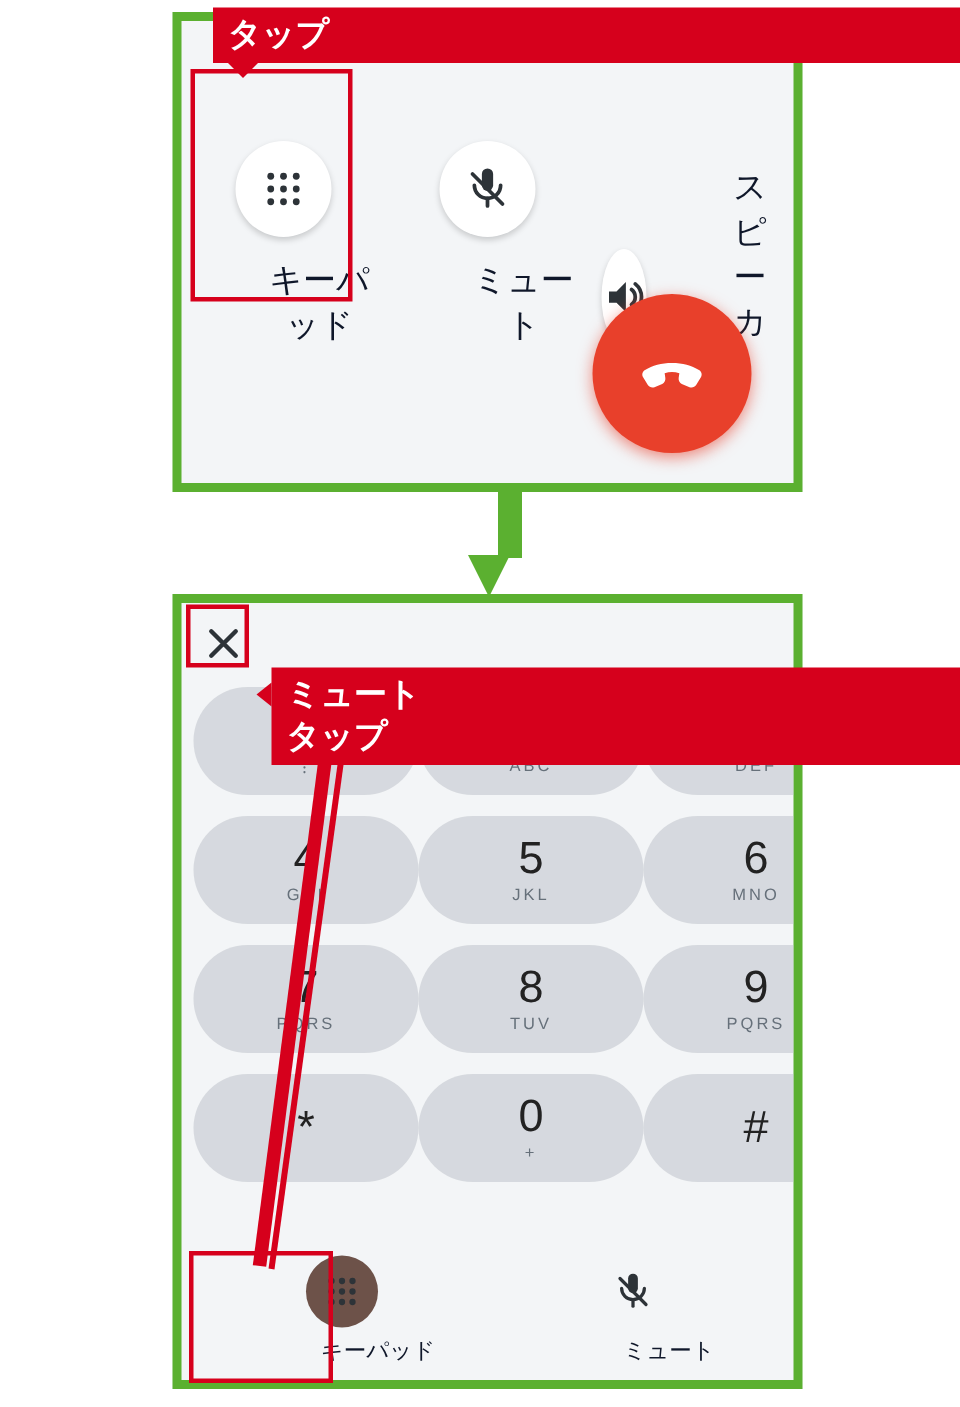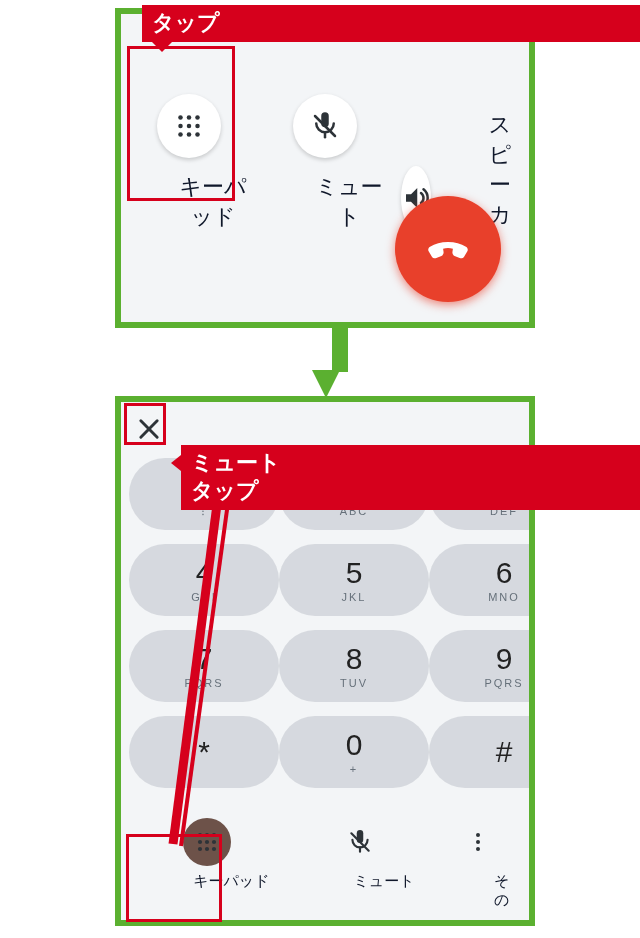--- a/index.html
+++ b/index.html
@@ -206,30 +206,20 @@
         <div class="mini-circ">
           <svg width="26" height="26" viewBox="0 0 24 24" class="icon-stroke">
             <path d="M9 4a3 3 0 016 0v6a3 3 0 01-6 0V4z" fill="#2d3338" stroke="none"></path>
             <path d="M5 10a7 7 0 0014 0"></path>
               <path d="M12 17v4"></path>
               <path d="M4 4l16 16"></path>
           </svg>
         </div>
         <div class="lbl" style="font-size:15px;margin-top:6px;">ミュート</div>
       </div>
-      <div class="mini-col" style="width:60px;">
-        <div class="mini-circ">
-          <svg width="24" height="24" viewBox="0 0 24 24">
-            <circle cx="12" cy="5" r="2" class="icon-fill"></circle>
-              <circle cx="12" cy="12" r="2" class="icon-fill"></circle>
-              <circle cx="12" cy="19" r="2" class="icon-fill"></circle>
-          </svg>
-        </div>
-        <div class="lbl" style="font-size:15px;margin-top:6px;">その</div>
-      </div>
     </div>
   </div>
 
   <div class="redbox" style="left:124px;top:403px;width:42px;height:42px;"></div>
   <div class="redbox" style="left:126px;top:834px;width:96px;height:88px;"></div>
 
   <div class="callout abs" style="left:181px;top:408px;z-index:6;">
     <span id="bottom-callout-span" style="white-space:pre;">ミュート
 タップ</span>
     <div class="notch" style="left:-10px;top:10px;border-top:8px solid transparent;border-bottom:8px solid transparent;border-right:10px solid #d6001c;"></div>

